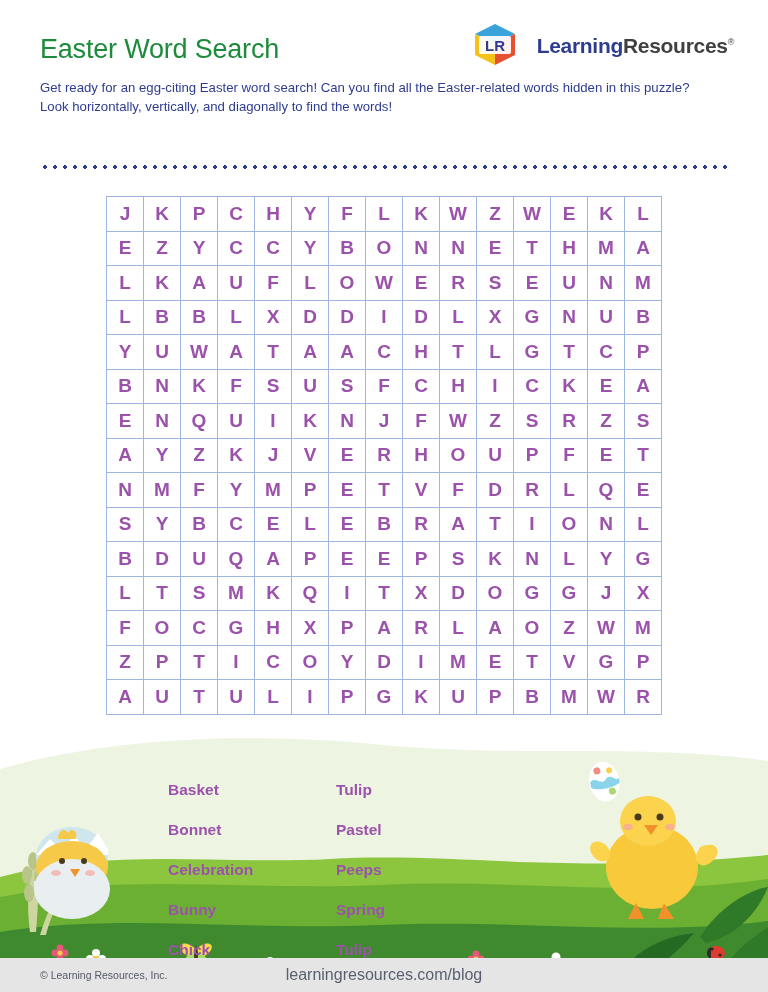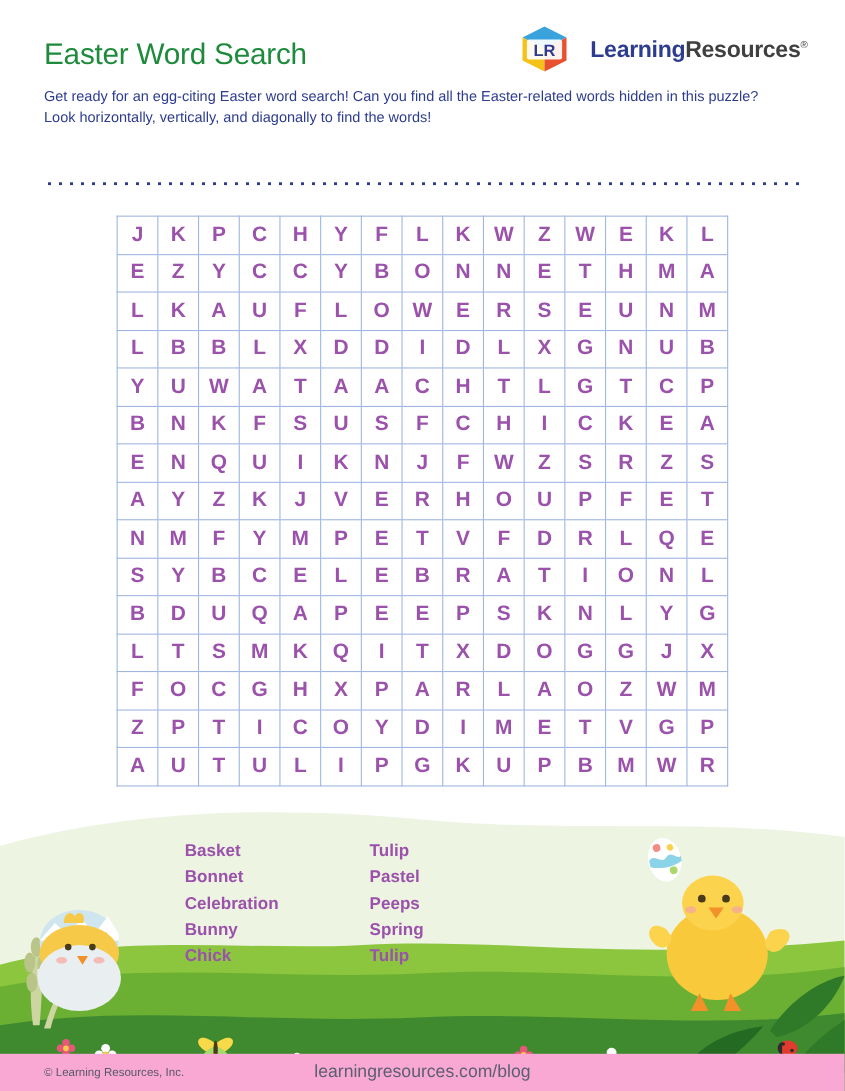--- a/index.html
+++ b/index.html
@@ -116,27 +116,28 @@
     gap: 2px;
   }
   .words .col:nth-child(1) { width: 168px; }
   .words .col:nth-child(2) { width: 162px; }
   .words .col:nth-child(3) { width: 120px; }
   .word {
     font-size: 15.5px;
     font-weight: bold;
     color: #9b52ab;
     line-height: 1.42;
+    margin-top: 16px;
   }
 
   .footer {
     position: absolute;
     left: 0; right: 0; bottom: 0;
     height: 34px;
-    background: #f9a8d4;
+    background: #e5e5e5;
     display: flex;
     align-items: center;
     z-index: 10;
   }
   .footer .copy {
     position: absolute;
     left: 40px;
     font-size: 10.5px;
     color: #555a66;
   }

